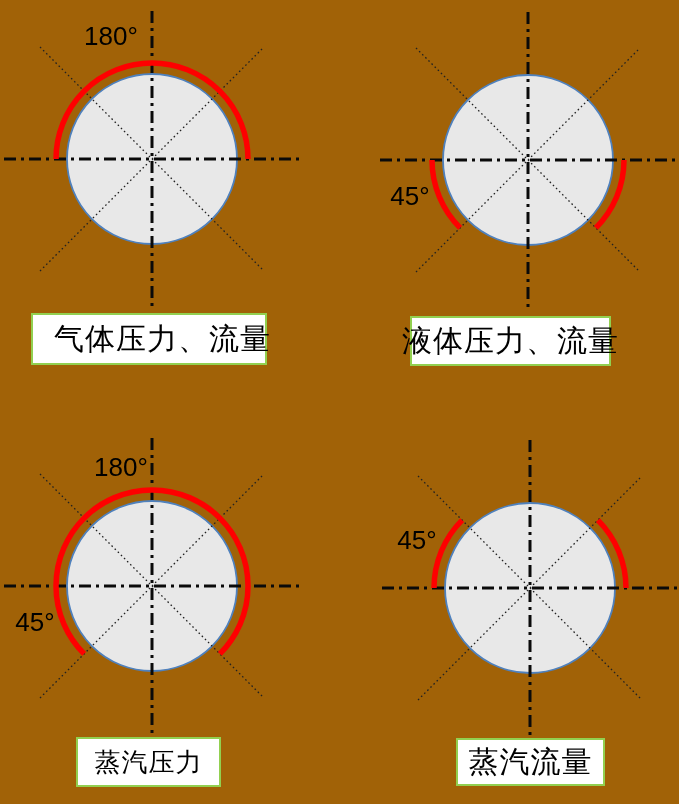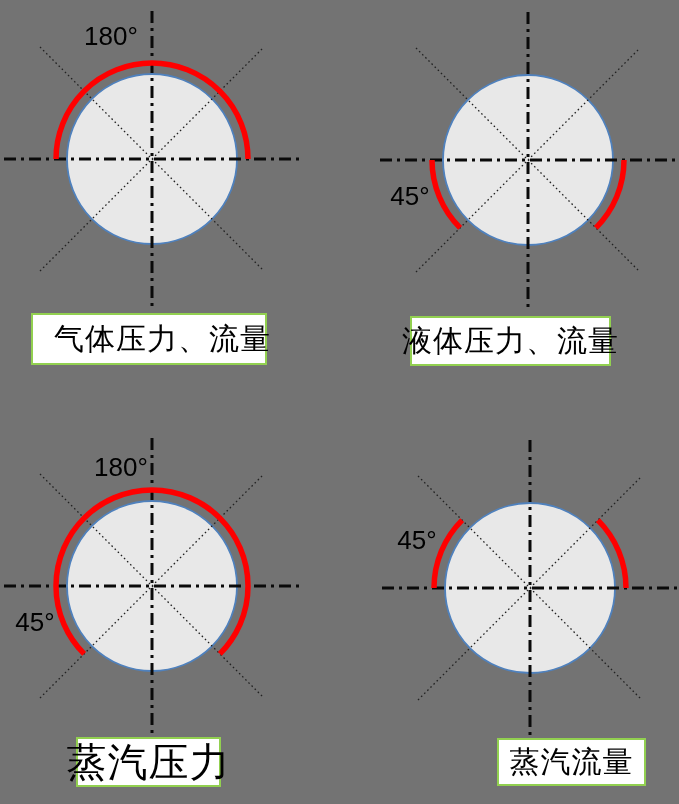--- a/index.html
+++ b/index.html
@@ -4,21 +4,21 @@
 <style>
   html, body {
     margin: 0;
     padding: 0;
     background: #ffffff;
   }
   .stage {
     position: relative;
     width: 679px;
     height: 804px;
-    background: #737373;
+    background: #a16207;
     overflow: hidden;
     font-family: "Liberation Sans", "DejaVu Sans", sans-serif;
   }
   .stage > svg {
     position: absolute;
     left: 0;
     top: 0;
   }
   .caption {
     position: absolute;
@@ -75,16 +75,16 @@
         <line x1="418" y1="476" x2="642" y2="700" stroke="#222222" stroke-width="1.3" stroke-dasharray="1.6 2.8"></line>
         <line x1="418" y1="700" x2="642" y2="476" stroke="#222222" stroke-width="1.3" stroke-dasharray="1.6 2.8"></line>
         <path d="M 462.12 520.12 A 96 96 0 0 0 434.00 588.00" fill="none" stroke="#fe0000" stroke-width="5.5" stroke-linecap="butt"></path>
         <path d="M 626.00 588.00 A 96 96 0 0 0 597.88 520.12" fill="none" stroke="#fe0000" stroke-width="5.5" stroke-linecap="butt"></path>
         <text x="417" y="540" text-anchor="middle" dominant-baseline="central" font-size="26" fill="#000000" font-family="&quot;Liberation Sans&quot;,&quot;DejaVu Sans&quot;,sans-serif">45°</text>
       </g>
     </svg>
   <div id="captions-layer">
       <div class="caption" style="left: 31px; top: 313px; width: 236px; height: 52px; border: 2px solid rgb(146, 208, 80); font-size: 30px; padding-left: 27px;">气体压力、流量</div>
       <div class="caption" style="left: 410px; top: 316px; width: 201px; height: 50px; border: 2px solid rgb(146, 208, 80); font-size: 30px;">液体压力、流量</div>
-      <div class="caption" style="left: 76px; top: 737px; width: 145px; height: 50px; border: 2px solid rgb(146, 208, 80); font-size: 40px;">蒸汽压力</div>
-      <div class="caption" style="left: 456px; top: 738px; width: 149px; height: 48px; border: 2px solid rgb(146, 208, 80); font-size: 30px; margin-left: 41px;">蒸汽流量</div>
+      <div class="caption" style="left: 76px; top: 737px; width: 145px; height: 50px; border: 2px solid rgb(146, 208, 80); font-size: 26px;">蒸汽压力</div>
+      <div class="caption" style="left: 456px; top: 738px; width: 149px; height: 48px; border: 2px solid rgb(146, 208, 80); font-size: 30px;">蒸汽流量</div>
     </div>
 </div>
 
 </body></html>

